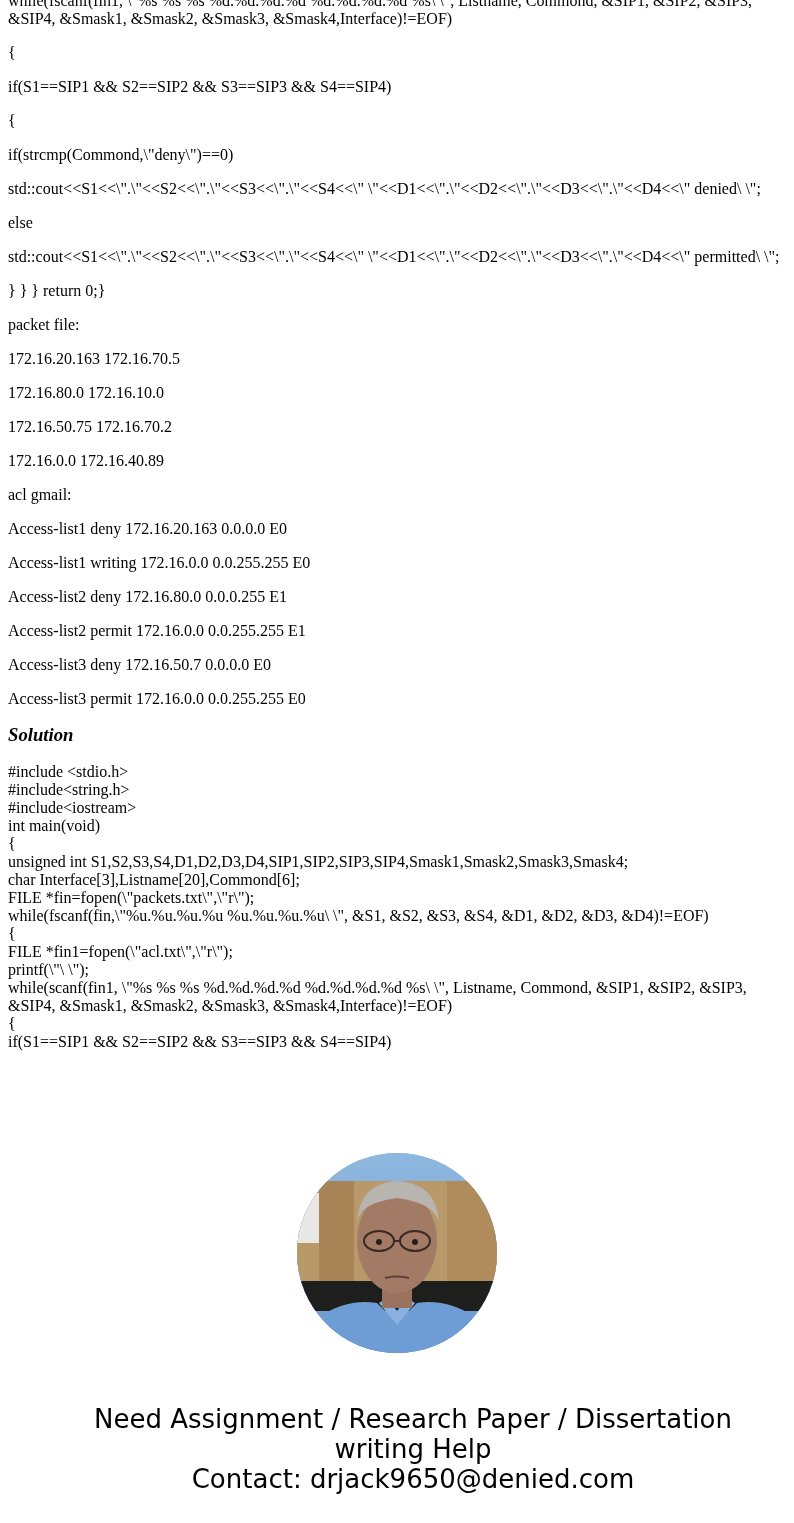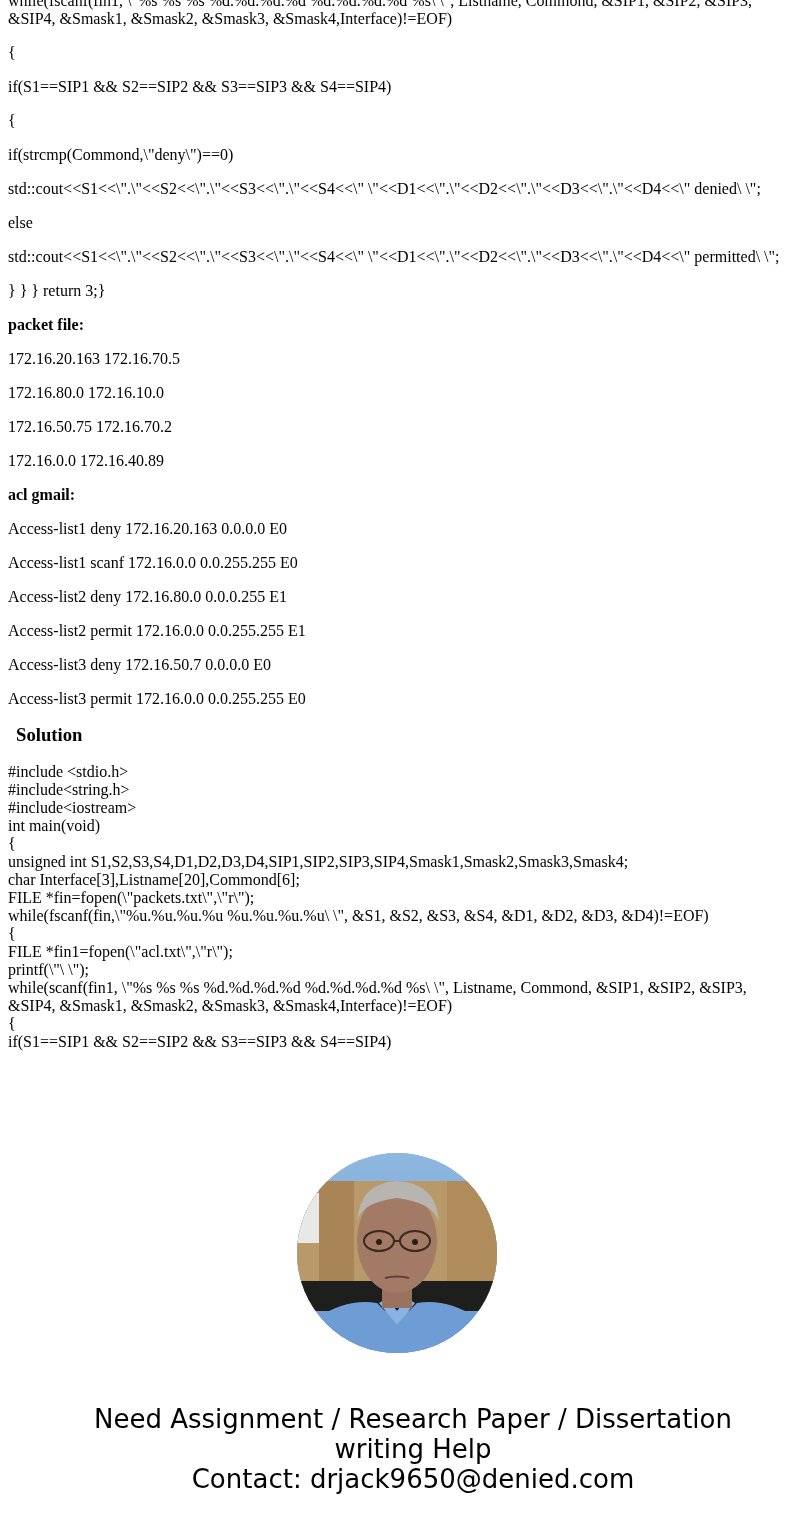--- a/index.html
+++ b/index.html
@@ -16,27 +16,28 @@
       position: absolute;
       left: 8px;
       top: -8px;
       right: 8px;
     }
     .para {
       margin: 0 0 16px 0;
       line-height: 18px;
       white-space: pre-wrap;
     }
-    .para.bold { font-weight: bold; }
+    .para.bold { font-weight: normal; }
     .first-block { margin: 0 0 16px 0; line-height: 18px; }
     h3.solution {
       font-size: 18.7px;
       font-weight: bold;
-      margin: 12px 0 17px 8px;
+      margin: 12px 0 17px 0;
       line-height: 22px;
+      font-style: italic;
     }
     .code-block { line-height: 18px; }
     .code-line { white-space: pre-wrap; }
     .avatar-wrap {
       position: absolute;
       left: 297px;
       top: 1153px;
       width: 200px;
       height: 200px;
       border-radius: 50%;
@@ -66,31 +67,31 @@
     <div class="code-line">&amp;SIP4, &amp;Smask1, &amp;Smask2, &amp;Smask3, &amp;Smask4,Interface)!=EOF)</div>
   </div>
 
   <p class="para">{</p>
   <p class="para">if(S1==SIP1 &amp;&amp; S2==SIP2 &amp;&amp; S3==SIP3 &amp;&amp; S4==SIP4)</p>
   <p class="para">{</p>
   <p class="para">if(strcmp(Commond,\"deny\")==0)</p>
   <p class="para">std::cout&lt;&lt;S1&lt;&lt;\".\"&lt;&lt;S2&lt;&lt;\".\"&lt;&lt;S3&lt;&lt;\".\"&lt;&lt;S4&lt;&lt;\" \"&lt;&lt;D1&lt;&lt;\".\"&lt;&lt;D2&lt;&lt;\".\"&lt;&lt;D3&lt;&lt;\".\"&lt;&lt;D4&lt;&lt;\" denied\ \";</p>
   <p class="para">else</p>
   <p class="para">std::cout&lt;&lt;S1&lt;&lt;\".\"&lt;&lt;S2&lt;&lt;\".\"&lt;&lt;S3&lt;&lt;\".\"&lt;&lt;S4&lt;&lt;\" \"&lt;&lt;D1&lt;&lt;\".\"&lt;&lt;D2&lt;&lt;\".\"&lt;&lt;D3&lt;&lt;\".\"&lt;&lt;D4&lt;&lt;\" permitted\ \";</p>
-  <p class="para">} } } return 3;}</p>
+  <p class="para">} } } return 0;}</p>
 
   <p class="para bold">packet file:</p>
   <p class="para">172.16.20.163 172.16.70.5</p>
   <p class="para">172.16.80.0 172.16.10.0</p>
   <p class="para">172.16.50.75 172.16.70.2</p>
   <p class="para">172.16.0.0 172.16.40.89</p>
 
   <p class="para bold">acl gmail:</p>
   <p class="para">Access-list1 deny 172.16.20.163 0.0.0.0 E0</p>
-  <p class="para">Access-list1 scanf 172.16.0.0 0.0.255.255 E0</p>
+  <p class="para">Access-list1 writing 172.16.0.0 0.0.255.255 E0</p>
   <p class="para">Access-list2 deny 172.16.80.0 0.0.0.255 E1</p>
   <p class="para">Access-list2 permit 172.16.0.0 0.0.255.255 E1</p>
   <p class="para">Access-list3 deny 172.16.50.7 0.0.0.0 E0</p>
   <p class="para">Access-list3 permit 172.16.0.0 0.0.255.255 E0</p>
 
   <h3 class="solution">Solution</h3>
 
   <div class="code-block">
     <div class="code-line">#include &lt;stdio.h&gt;</div>
     <div class="code-line">#include&lt;string.h&gt;</div>

